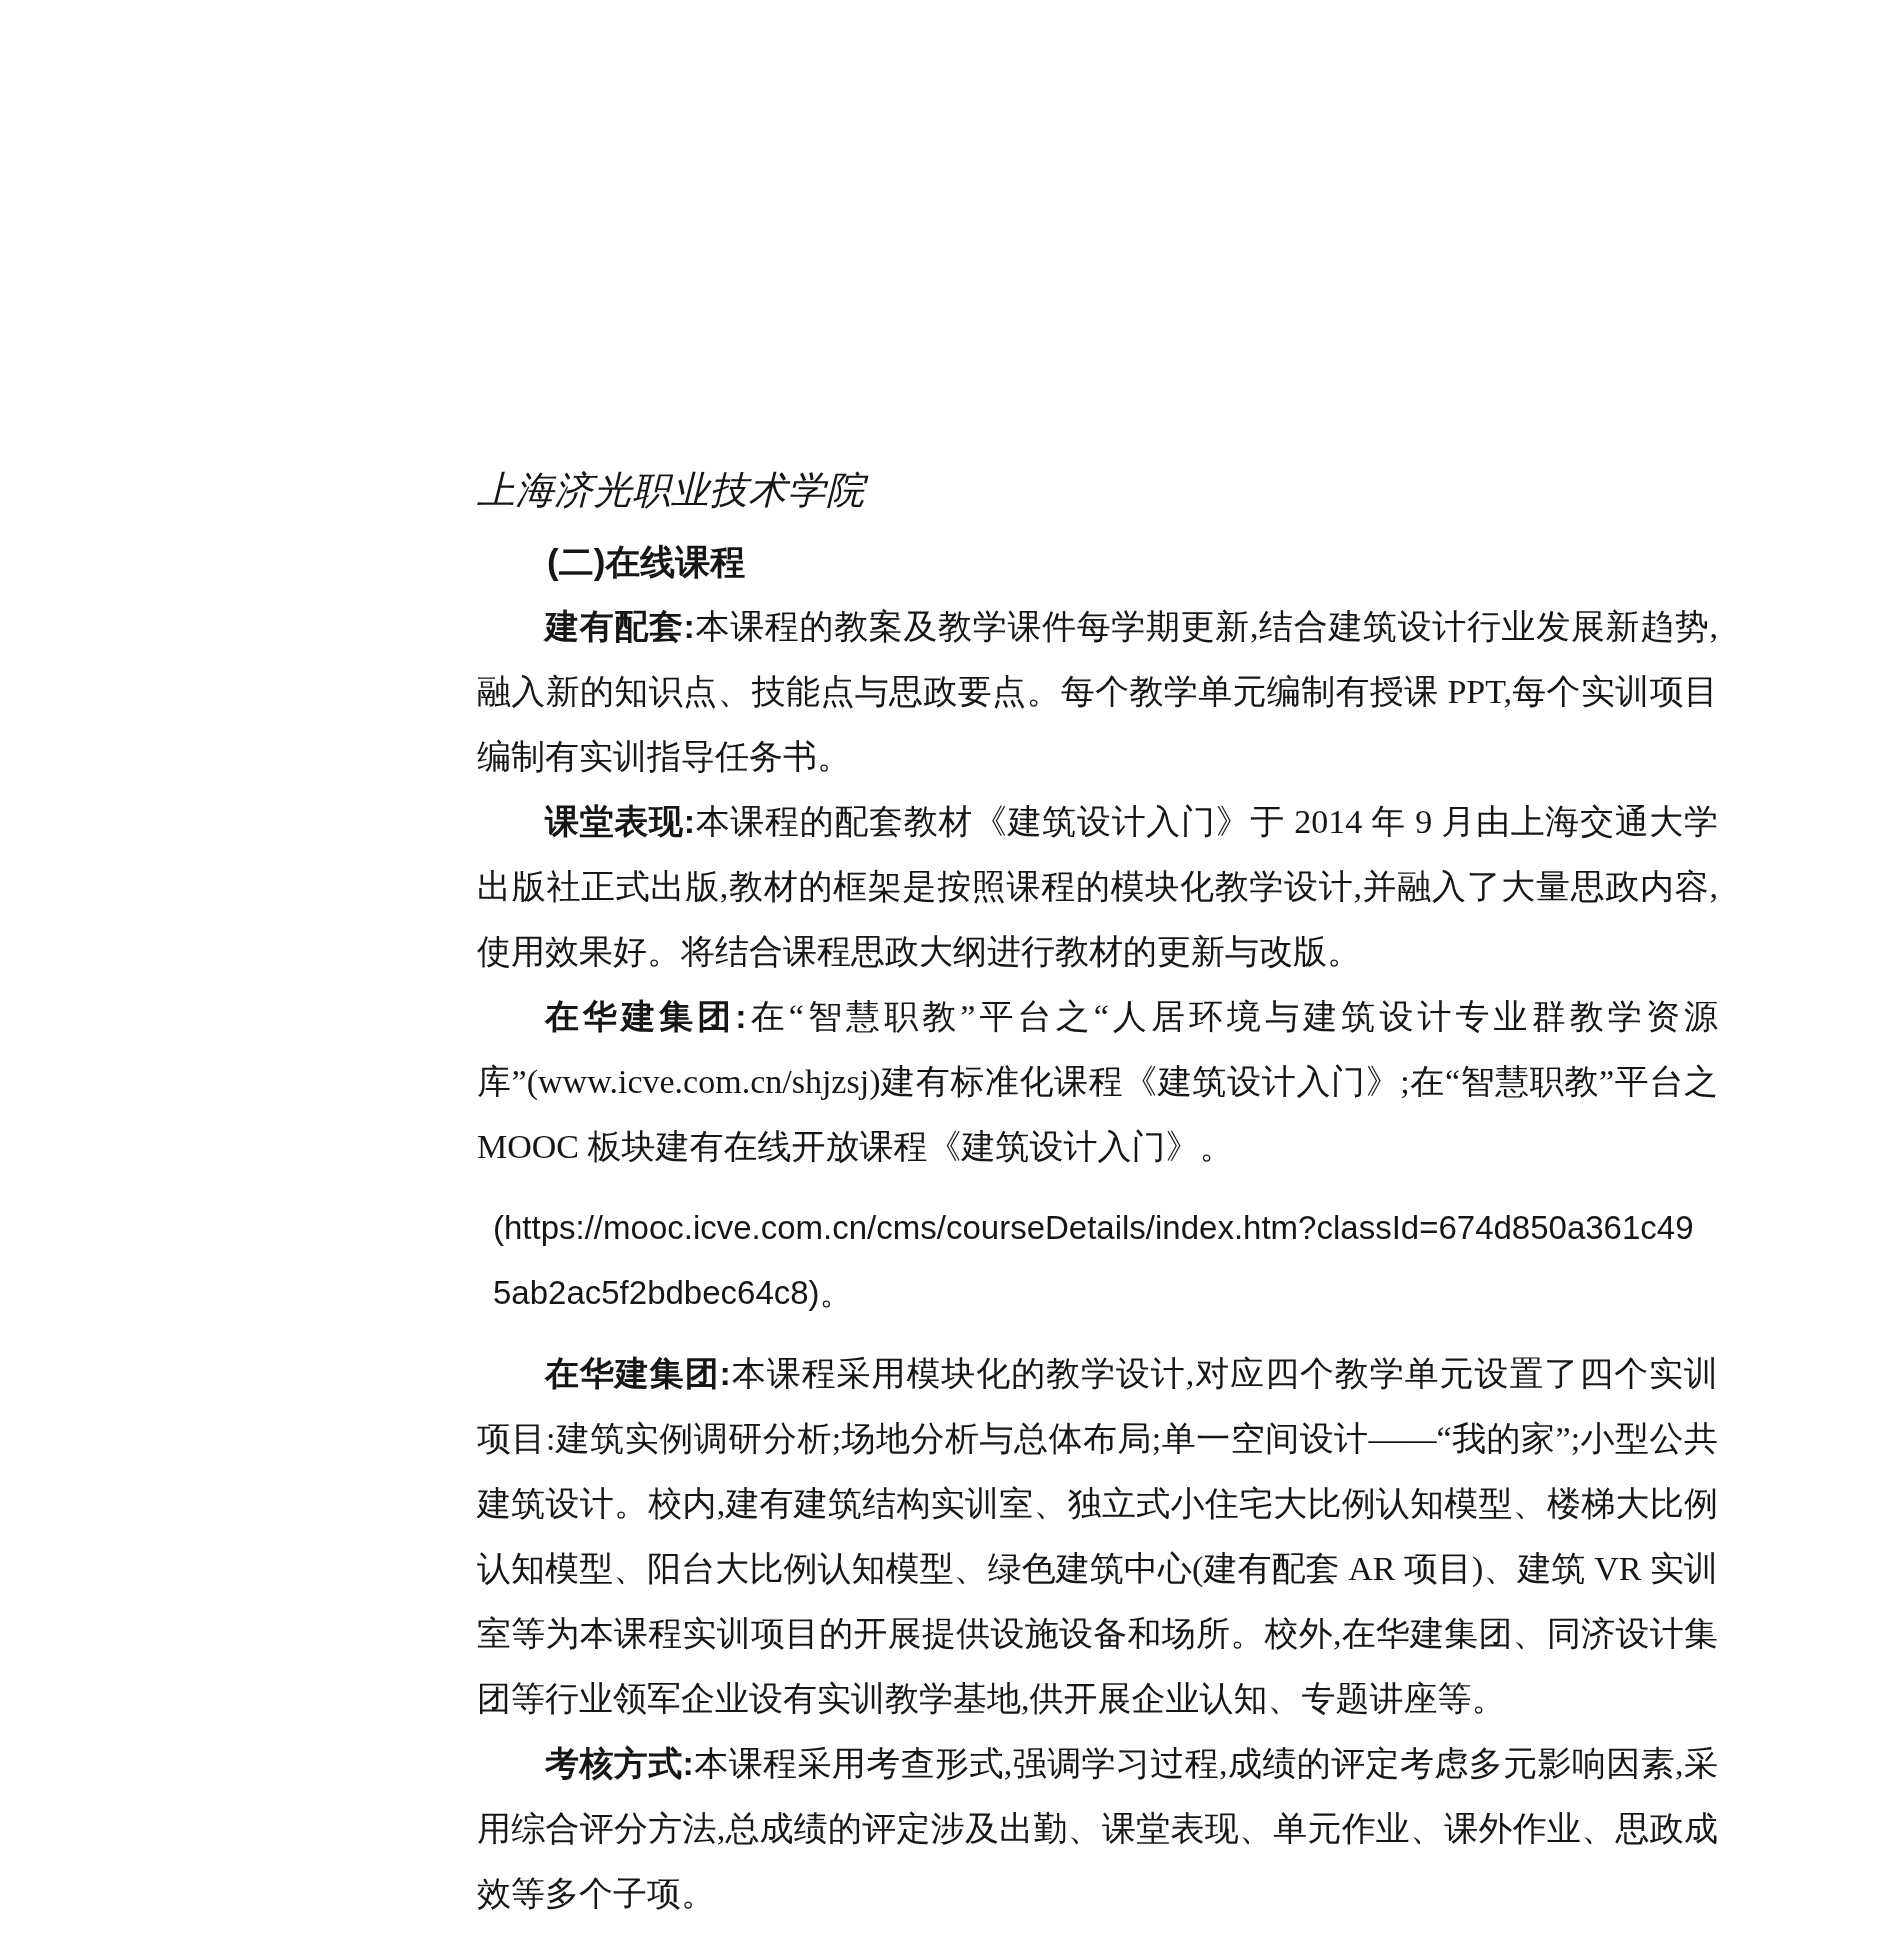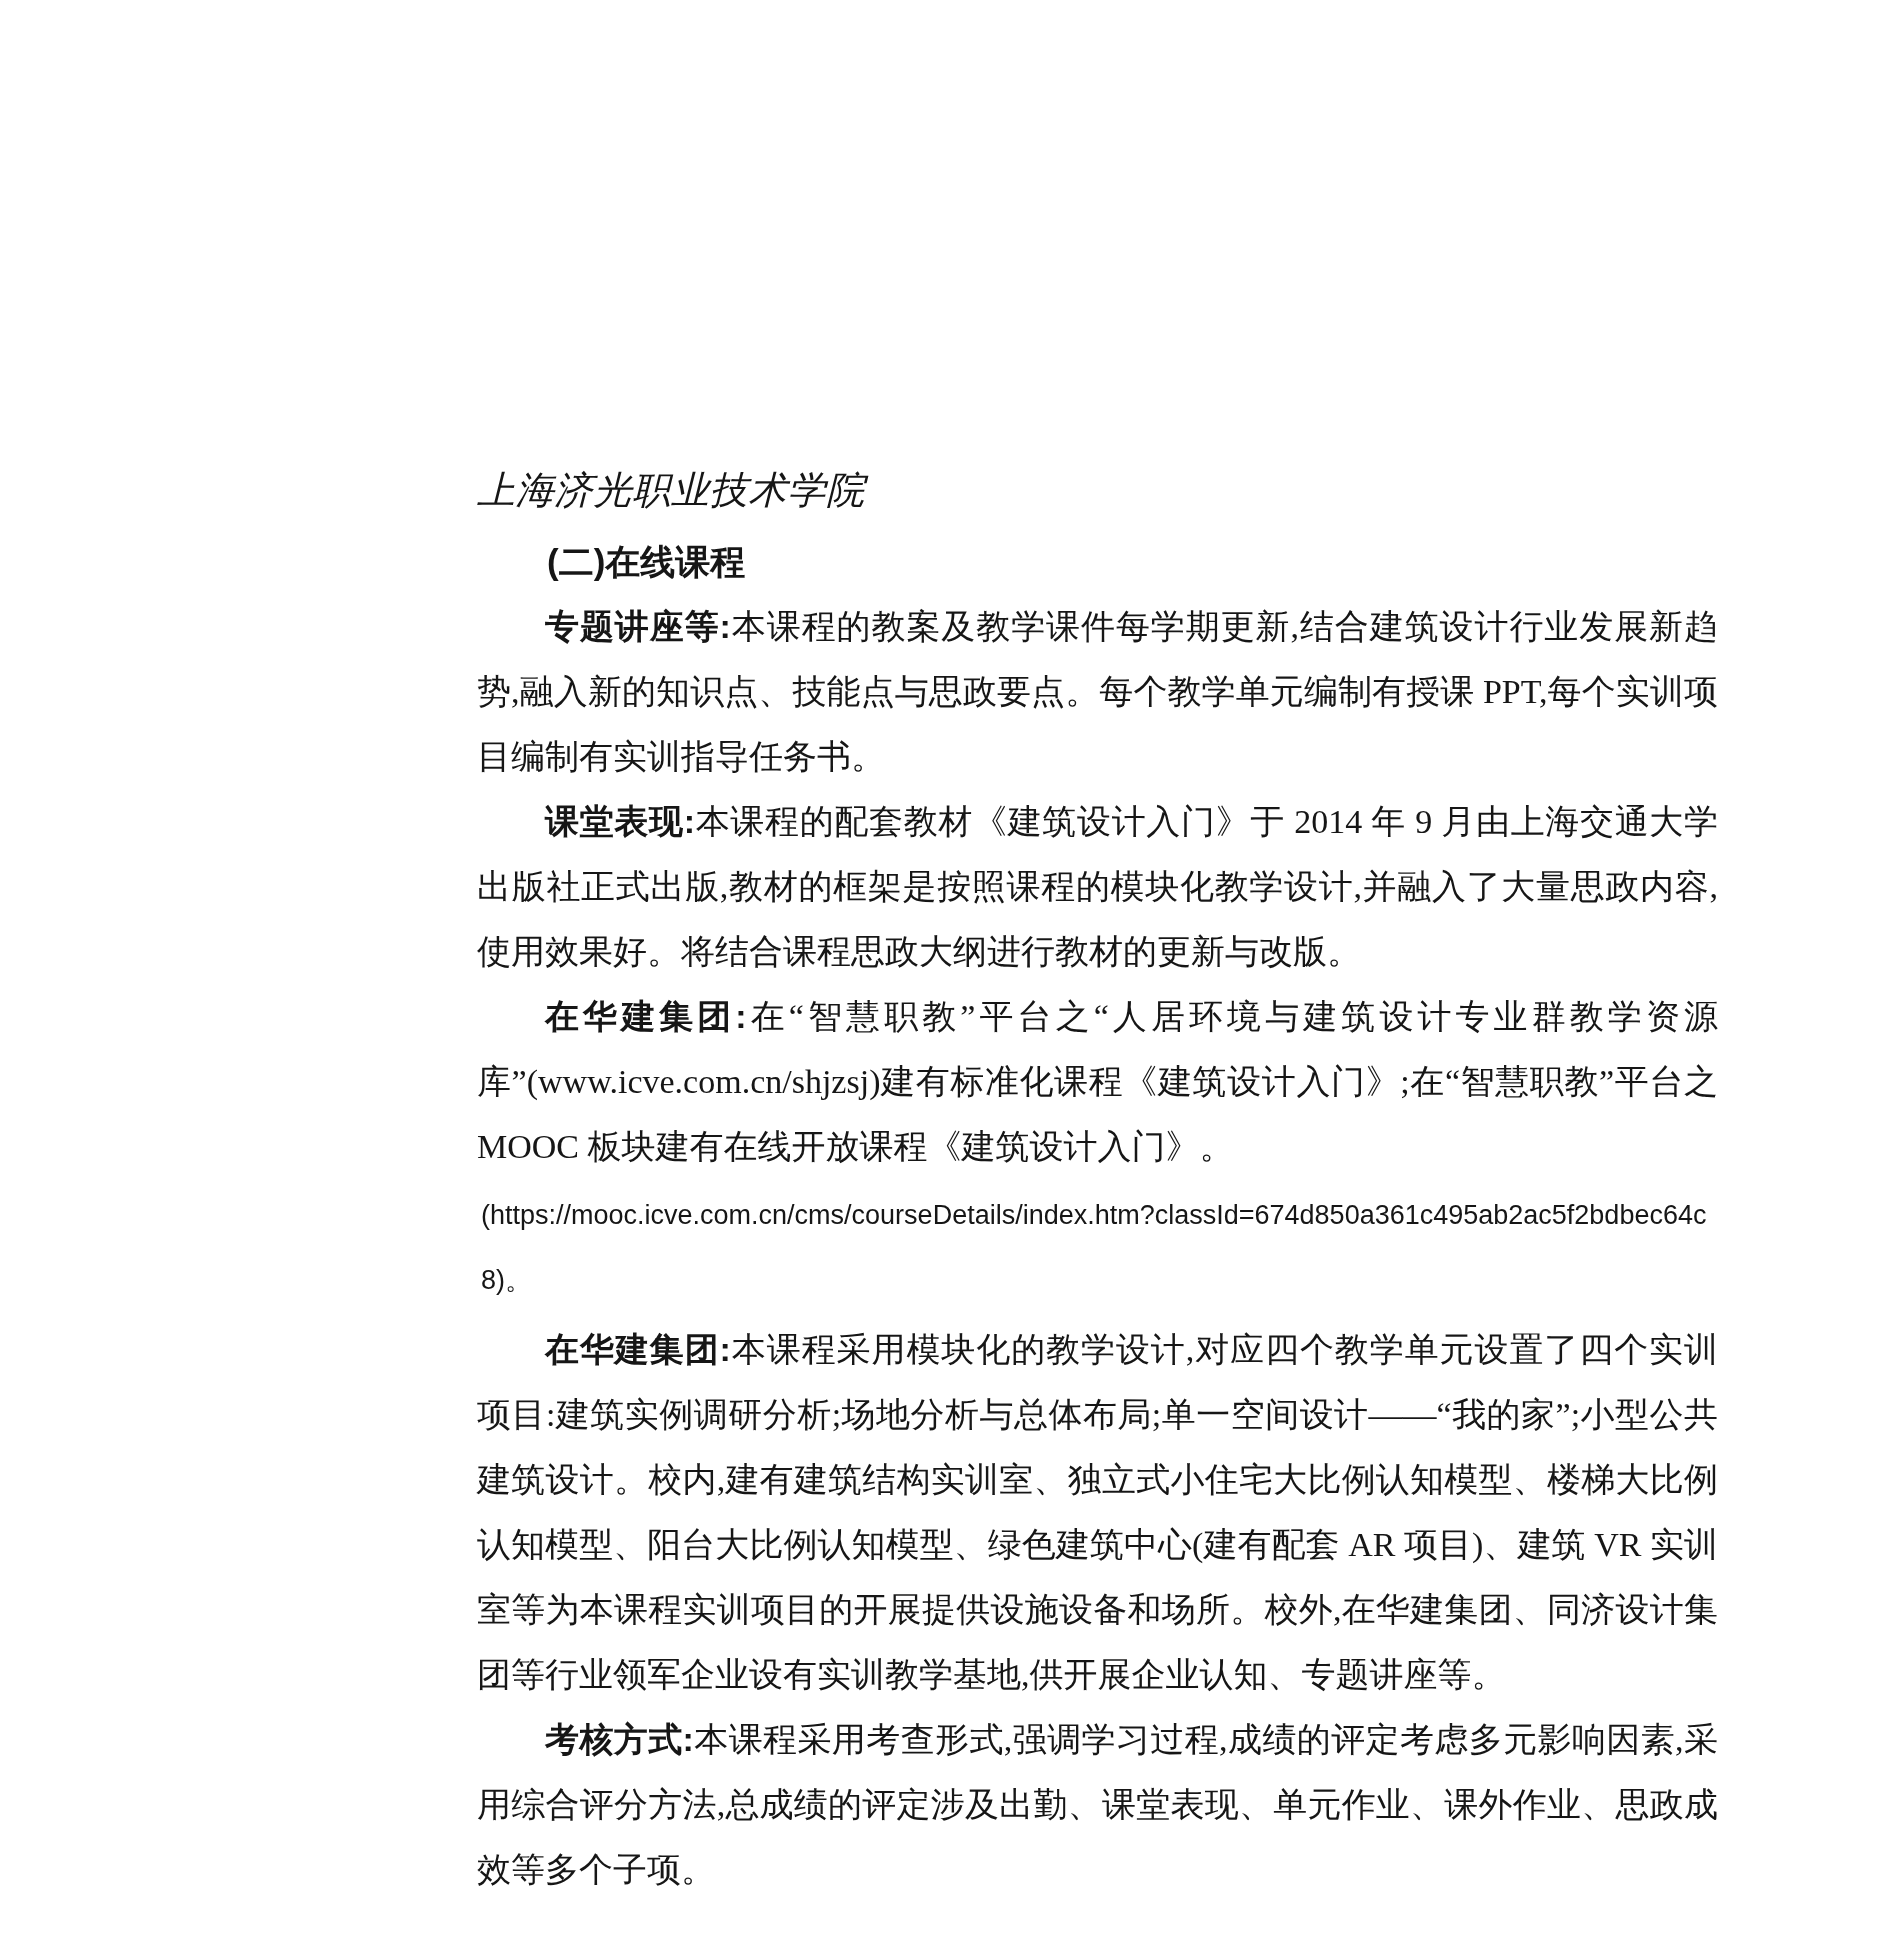--- a/index.html
+++ b/index.html
@@ -42,43 +42,43 @@
   }
   .h-sec.second {
     margin-top: 23px;
     margin-bottom: 3.9px;
   }
   p.para {
     margin: 0;
     text-indent: 2em;
   }
   p.para-flat {
-    margin: 4px;
+    margin: 16px;
     text-indent: 0;
     word-break: break-all;
     overflow-wrap: anywhere;
     font-family: "Liberation Sans", "DejaVu Sans", sans-serif;
-    font-size: 27px;
+    font-size: 33px;
   }
   .lead {
     font-weight: 700;
     font-family: "Liberation Sans", "DejaVu Sans", sans-serif;
   }
 </style>
 </head>
 <body>
 
 <div class="page">
   <div class="content">
 
     <div class="doc-header">上海济光职业技术学院</div>
 
     <div class="h-sec">(二)在线课程</div>
 
-    <p class="para"><span class="lead">专题讲座等:</span><span>本课程的教案及教学课件每学期更新,结合建筑设计行业发展新趋势,融入新的知识点、技能点与思政要点。每个教学单元编制有授课 PPT,每个实训项目编制有实训指导任务书。</span></p>
+    <p class="para"><span class="lead">建有配套:</span><span>本课程的教案及教学课件每学期更新,结合建筑设计行业发展新趋势,融入新的知识点、技能点与思政要点。每个教学单元编制有授课 PPT,每个实训项目编制有实训指导任务书。</span></p>
 
     <p class="para"><span class="lead">课堂表现:</span><span>本课程的配套教材《建筑设计入门》于 2014 年 9 月由上海交通大学出版社正式出版,教材的框架是按照课程的模块化教学设计,并融入了大量思政内容,使用效果好。将结合课程思政大纲进行教材的更新与改版。</span></p>
 
     <p class="para"><span class="lead">在华建集团:</span><span>在“智慧职教”平台之“人居环境与建筑设计专业群教学资源库”(www.icve.com.cn/shjzsj)建有标准化课程《建筑设计入门》;在“智慧职教”平台之 MOOC 板块建有在线开放课程《建筑设计入门》。</span></p>
 
     <p class="para-flat"><span>(https://mooc.icve.com.cn/cms/courseDetails/index.htm?classId=674d850a361c495ab2ac5f2bdbec64c8)。</span></p>
 
     <p class="para"><span class="lead">在华建集团:</span><span>本课程采用模块化的教学设计,对应四个教学单元设置了四个实训项目:建筑实例调研分析;场地分析与总体布局;单一空间设计——“我的家”;小型公共建筑设计。校内,建有建筑结构实训室、独立式小住宅大比例认知模型、楼梯大比例认知模型、阳台大比例认知模型、绿色建筑中心(建有配套 AR 项目)、建筑 VR 实训室等为本课程实训项目的开展提供设施设备和场所。校外,在华建集团、同济设计集团等行业领军企业设有实训教学基地,供开展企业认知、专题讲座等。</span></p>
 
     <p class="para"><span class="lead">考核方式:</span><span>本课程采用考查形式,强调学习过程,成绩的评定考虑多元影响因素,采用综合评分方法,总成绩的评定涉及出勤、课堂表现、单元作业、课外作业、思政成效等多个子项。</span></p>

